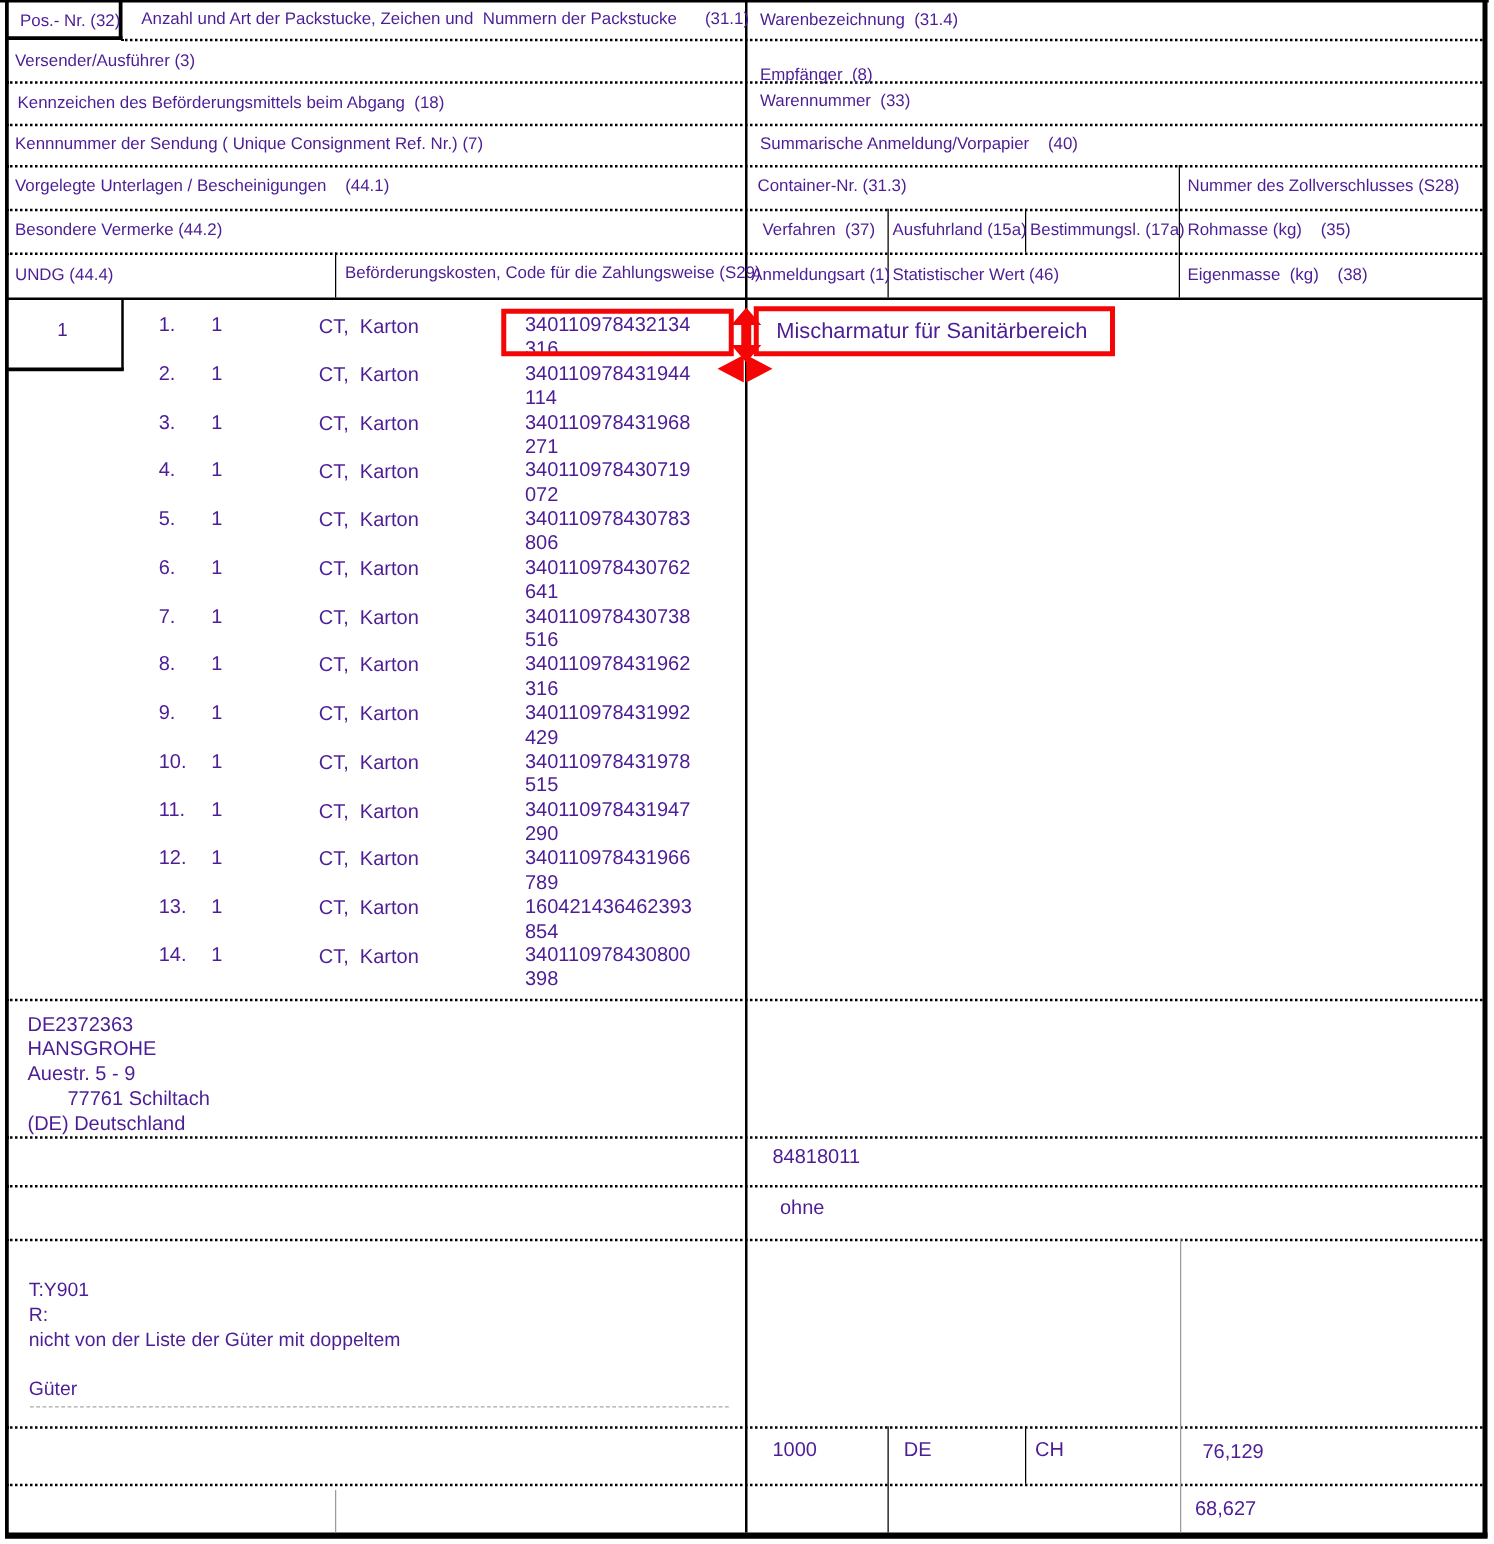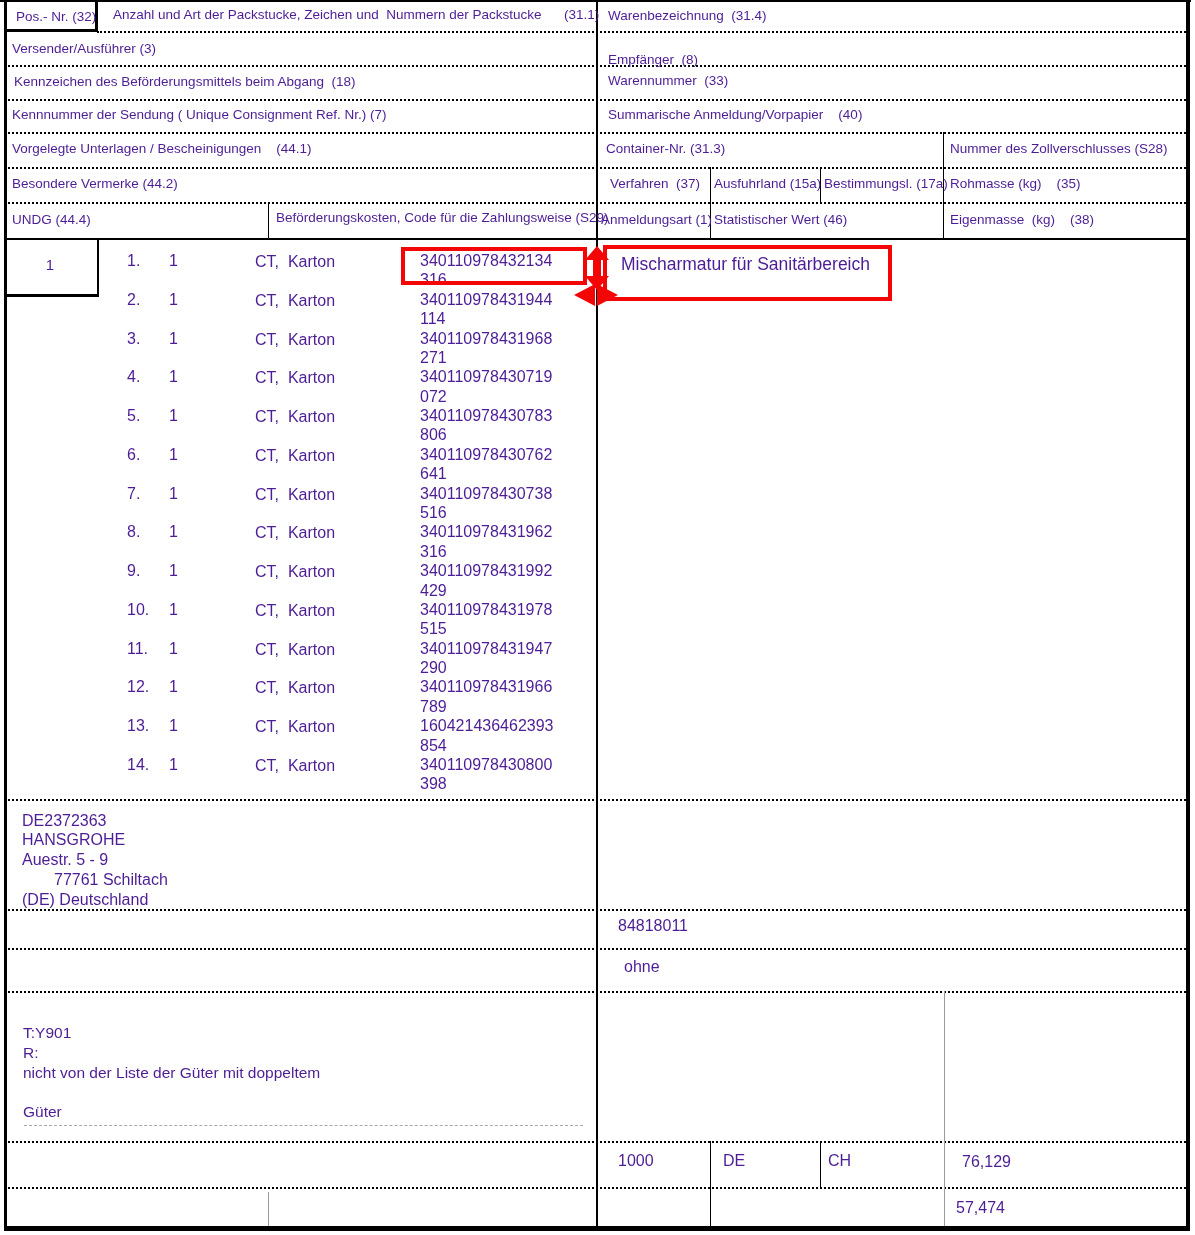--- a/index.html
+++ b/index.html
@@ -249,24 +249,24 @@
 
   <span class="iu-line" style="top:1024px;">T:Y901</span>
   <span class="iu-line" style="top:1044px;">R:</span>
   <span class="iu-line" style="top:1064px;">nicht von der Liste der Güter mit doppeltem</span>
   <span class="iu-line" style="top:1103px;">Güter</span>
 
   <span class="t val" style="left:618px;top:1152px;">1000</span>
   <span class="t val" style="left:723px;top:1152px;">DE</span>
   <span class="t val" style="left:828px;top:1152px;">CH</span>
   <span class="t val" style="left:962px;top:1153px;">76,129</span>
-  <span class="t val" style="left:956px;top:1199px;">57,474</span>
+  <span class="t val" style="left:956px;top:1199px;">68,627</span>
 
   <div class="redbox" style="left:401px;top:247px;width:186px;height:38px;"></div>
-  <div class="redbox" style="left:603px;top:245px;width:289px;height:56px;">
+  <div class="redbox" style="left:603px;top:245px;width:289px;height:40px;">
     <span style="position:absolute;left:14px;top:5px;font-size:17.5px;white-space:pre;">Mischarmatur für Sanitärbereich</span>
   </div>
   <svg style="position:absolute;left:584px;top:246px;" width="26" height="44" viewBox="0 0 26 44">
     <polygon points="13,0 25,14 17,14 17,30 25,30 13,44 1,30 9,30 9,14 1,14" fill="#f40606"></polygon>
   </svg>
   <svg style="position:absolute;left:574px;top:284px;" width="44" height="22" viewBox="0 0 44 22">
     <polygon points="0,11 21,0 21,22" fill="#f40606"></polygon>
     <polygon points="23,0 44,11 23,22" fill="#f40606"></polygon>
   </svg>
 

